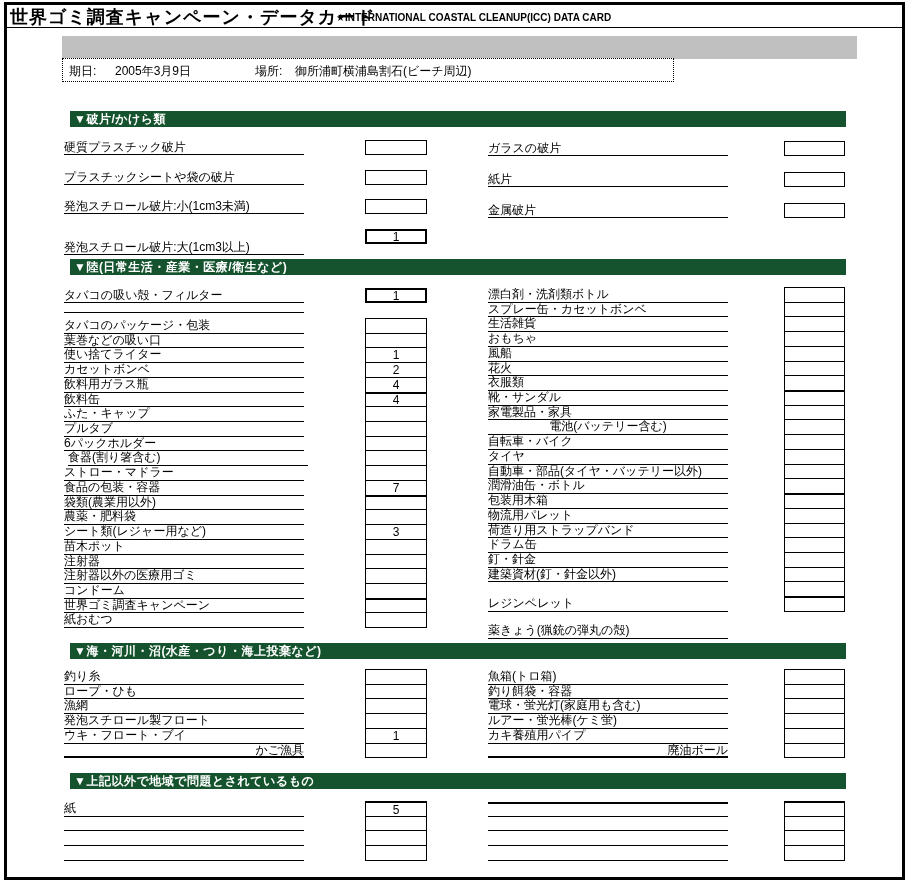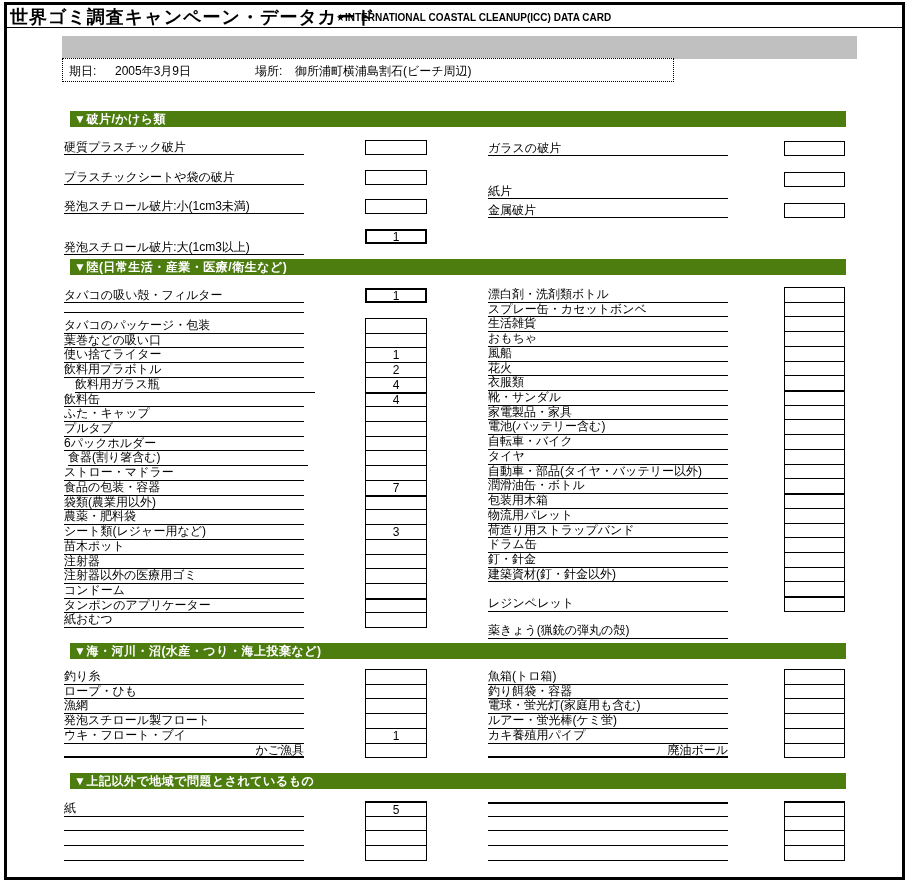--- a/index.html
+++ b/index.html
@@ -6,21 +6,21 @@
   body{width:913px;height:887px;position:relative;overflow:hidden;
        font-family:"Liberation Sans","DejaVu Sans",sans-serif;color:#000;}
   .abs{position:absolute;}
   #page-border{left:4px;top:2px;width:901px;height:878px;border:3px solid #000;box-sizing:border-box;}
   #title{left:10px;top:5px;font-size:18px;font-weight:bold;letter-spacing:1px;white-space:nowrap;}
   #subtitle{left:336px;top:12px;font-size:10px;font-weight:bold;white-space:nowrap;}
   #title-divider{left:7px;top:27px;width:896px;height:1px;background:#000;}
   #gray-bar{left:62px;top:36px;width:795px;height:23px;background:#c0c0c0;}
   #date-box{left:62px;top:58px;width:612px;height:24px;border:1px dotted #000;box-sizing:border-box;background:#fff;}
   #date-box span{position:absolute;top:4px;font-size:12px;white-space:nowrap;}
-  .hdr{left:70px;width:776px;height:16px;background:#4d7c0f;color:#fff;font-weight:bold;
+  .hdr{left:70px;width:776px;height:16px;background:#14532d;color:#fff;font-weight:bold;
        font-size:12px;line-height:16px;padding-left:4px;box-sizing:border-box;letter-spacing:0.5px;white-space:nowrap;}
   .lbl{position:absolute;border-bottom:1px solid #000;font-size:12px;line-height:13px;
        white-space:nowrap;overflow:hidden;box-sizing:border-box;}
   .lbl.thickb{border-bottom-width:2px;text-align:right;}
   .box{position:absolute;border:1px solid #000;box-sizing:border-box;font-size:12px;
        text-align:center;background:#fff;overflow:hidden;}
   .box.thick{border-width:2px;}
   .box.thicktop{border-top-width:2px;}
   .thickline{position:absolute;background:#000;}
 </style>
@@ -51,33 +51,33 @@
     <div class="lbl" style="left: 64px; top: 141px; width: 240px; height: 14px;">硬質プラスチック破片</div>
     <div class="box" style="left: 365px; top: 140px; width: 62px; height: 15px; line-height: 13px;"></div>
     <div class="lbl" style="left: 64px; top: 171px; width: 240px; height: 14px;">プラスチックシートや袋の破片</div>
     <div class="box" style="left: 365px; top: 170px; width: 62px; height: 15px; line-height: 13px;"></div>
     <div class="lbl" style="left: 64px; top: 200px; width: 240px; height: 14px;">発泡スチロール破片:小(1cm3未満)</div>
     <div class="box" style="left: 365px; top: 199px; width: 62px; height: 15px; line-height: 13px;"></div>
     <div class="lbl" style="left: 64px; top: 241px; width: 240px; height: 14px;">発泡スチロール破片:大(1cm3以上)</div>
     <div class="box thick" style="left: 365px; top: 229px; width: 62px; height: 15px; line-height: 13px;">1</div>
     <div class="lbl" style="left: 488px; top: 142px; width: 240px; height: 14px;">ガラスの破片</div>
     <div class="box" style="left: 784px; top: 141px; width: 61px; height: 15px; line-height: 13px;"></div>
-    <div class="lbl" style="left: 488px; top: 173px; width: 240px; height: 14px; margin-top: 12px;">紙片</div>
+    <div class="lbl" style="left: 488px; top: 173px; width: 240px; height: 14px;">紙片</div>
     <div class="box" style="left: 784px; top: 172px; width: 61px; height: 15px; line-height: 13px;"></div>
     <div class="lbl" style="left: 488px; top: 204px; width: 240px; height: 14px;">金属破片</div>
     <div class="box" style="left: 784px; top: 203px; width: 61px; height: 15px; line-height: 13px;"></div>
     <div class="lbl" style="left: 64px; top: 319px; width: 240px; height: 15px;">タバコのパッケージ・包装</div>
     <div class="box" style="left: 365px; top: 318px; width: 62px; height: 16px; line-height: 14px;"></div>
     <div class="lbl" style="left: 64px; top: 334px; width: 240px; height: 14px;">葉巻などの吸い口</div>
     <div class="box" style="left: 365px; top: 333px; width: 62px; height: 15px; line-height: 13px;"></div>
     <div class="lbl" style="left: 64px; top: 348px; width: 240px; height: 15px;">使い捨てライター</div>
     <div class="box" style="left: 365px; top: 347px; width: 62px; height: 16px; line-height: 14px;">1</div>
-    <div class="lbl" style="left: 64px; top: 363px; width: 240px; height: 15px;">飲料用プラボトル</div>
+    <div class="lbl" style="left: 64px; top: 363px; width: 240px; height: 15px;">カセットボンベ</div>
     <div class="box" style="left: 365px; top: 362px; width: 62px; height: 16px; line-height: 14px;">2</div>
-    <div class="lbl" style="left: 64px; top: 378px; width: 240px; height: 15px; margin-left: 11px;">飲料用ガラス瓶</div>
+    <div class="lbl" style="left: 64px; top: 378px; width: 240px; height: 15px;">飲料用ガラス瓶</div>
     <div class="box" style="left: 365px; top: 377px; width: 62px; height: 16px; line-height: 14px;">4</div>
     <div class="lbl" style="left: 64px; top: 393px; width: 240px; height: 14px;">飲料缶</div>
     <div class="box thicktop" style="left: 365px; top: 392px; width: 62px; height: 15px; line-height: 13px;">4</div>
     <div class="lbl" style="left: 64px; top: 407px; width: 240px; height: 15px;">ふた・キャップ</div>
     <div class="box" style="left: 365px; top: 406px; width: 62px; height: 16px; line-height: 14px;"></div>
     <div class="lbl" style="left: 64px; top: 422px; width: 240px; height: 15px;">プルタブ</div>
     <div class="box" style="left: 365px; top: 421px; width: 62px; height: 16px; line-height: 14px;"></div>
     <div class="lbl" style="left: 64px; top: 437px; width: 240px; height: 14px;">6パックホルダー</div>
     <div class="box" style="left: 365px; top: 436px; width: 62px; height: 15px; line-height: 13px;"></div>
     <div class="lbl" style="left: 68px; top: 451px; width: 240px; height: 15px;">食器(割り箸含む)</div>
@@ -93,21 +93,21 @@
     <div class="lbl" style="left: 64px; top: 525px; width: 240px; height: 15px;">シート類(レジャー用など)</div>
     <div class="box" style="left: 365px; top: 524px; width: 62px; height: 16px; line-height: 14px;">3</div>
     <div class="lbl" style="left: 64px; top: 540px; width: 240px; height: 15px;">苗木ポット</div>
     <div class="box" style="left: 365px; top: 539px; width: 62px; height: 16px; line-height: 14px;"></div>
     <div class="lbl" style="left: 64px; top: 555px; width: 240px; height: 14px;">注射器</div>
     <div class="box" style="left: 365px; top: 554px; width: 62px; height: 15px; line-height: 13px;"></div>
     <div class="lbl" style="left: 64px; top: 569px; width: 240px; height: 15px;">注射器以外の医療用ゴミ</div>
     <div class="box" style="left: 365px; top: 568px; width: 62px; height: 16px; line-height: 14px;"></div>
     <div class="lbl" style="left: 64px; top: 584px; width: 240px; height: 15px;">コンドーム</div>
     <div class="box" style="left: 365px; top: 583px; width: 62px; height: 16px; line-height: 14px;"></div>
-    <div class="lbl" style="left: 64px; top: 599px; width: 240px; height: 14px;">タンポンのアプリケーター</div>
+    <div class="lbl" style="left: 64px; top: 599px; width: 240px; height: 14px;">世界ゴミ調査キャンペーン</div>
     <div class="box thicktop" style="left: 365px; top: 598px; width: 62px; height: 15px; line-height: 13px;"></div>
     <div class="lbl" style="left: 64px; top: 613px; width: 240px; height: 15px;">紙おむつ</div>
     <div class="box" style="left: 365px; top: 612px; width: 62px; height: 16px; line-height: 14px;"></div>
     <div class="lbl" style="left: 488px; top: 288px; width: 240px; height: 15px;">漂白剤・洗剤類ボトル</div>
     <div class="box" style="left: 784px; top: 287px; width: 61px; height: 16px; line-height: 14px;"></div>
     <div class="lbl" style="left: 488px; top: 303px; width: 240px; height: 14px;">スプレー缶・カセットボンベ</div>
     <div class="box" style="left: 784px; top: 302px; width: 61px; height: 15px; line-height: 13px;"></div>
     <div class="lbl" style="left: 488px; top: 317px; width: 240px; height: 15px;">生活雑貨</div>
     <div class="box" style="left: 784px; top: 316px; width: 61px; height: 16px; line-height: 14px;"></div>
     <div class="lbl" style="left: 488px; top: 332px; width: 240px; height: 15px;">おもちゃ</div>
@@ -115,21 +115,21 @@
     <div class="lbl" style="left: 488px; top: 347px; width: 240px; height: 15px;">風船</div>
     <div class="box" style="left: 784px; top: 346px; width: 61px; height: 16px; line-height: 14px;"></div>
     <div class="lbl" style="left: 488px; top: 362px; width: 240px; height: 14px;">花火</div>
     <div class="box" style="left: 784px; top: 361px; width: 61px; height: 15px; line-height: 13px;"></div>
     <div class="lbl" style="left: 488px; top: 376px; width: 240px; height: 15px;">衣服類</div>
     <div class="box" style="left: 784px; top: 375px; width: 61px; height: 16px; line-height: 14px;"></div>
     <div class="lbl" style="left: 488px; top: 391px; width: 240px; height: 15px;">靴・サンダル</div>
     <div class="box thicktop" style="left: 784px; top: 390px; width: 61px; height: 16px; line-height: 14px;"></div>
     <div class="lbl" style="left: 488px; top: 406px; width: 240px; height: 14px;">家電製品・家具</div>
     <div class="box" style="left: 784px; top: 405px; width: 61px; height: 15px; line-height: 13px;"></div>
-    <div class="lbl" style="left: 488px; top: 420px; width: 240px; height: 15px;">電池(バッテリー含む)</div>
+    <div class="lbl" style="left: 488px; top: 420px; width: 240px; height: 15px; text-align: center;">電池(バッテリー含む)</div>
     <div class="box" style="left: 784px; top: 419px; width: 61px; height: 16px; line-height: 14px;"></div>
     <div class="lbl" style="left: 488px; top: 435px; width: 240px; height: 15px;">自転車・バイク</div>
     <div class="box" style="left: 784px; top: 434px; width: 61px; height: 16px; line-height: 14px;"></div>
     <div class="lbl" style="left: 488px; top: 450px; width: 240px; height: 15px;">タイヤ</div>
     <div class="box" style="left: 784px; top: 449px; width: 61px; height: 16px; line-height: 14px;"></div>
     <div class="lbl" style="left: 488px; top: 465px; width: 240px; height: 14px;">自動車・部品(タイヤ・バッテリー以外)</div>
     <div class="box" style="left: 784px; top: 464px; width: 61px; height: 15px; line-height: 13px;"></div>
     <div class="lbl" style="left: 488px; top: 479px; width: 240px; height: 15px;">潤滑油缶・ボトル</div>
     <div class="box" style="left: 784px; top: 478px; width: 61px; height: 16px; line-height: 14px;"></div>
     <div class="lbl" style="left: 488px; top: 494px; width: 240px; height: 15px;">包装用木箱</div>

